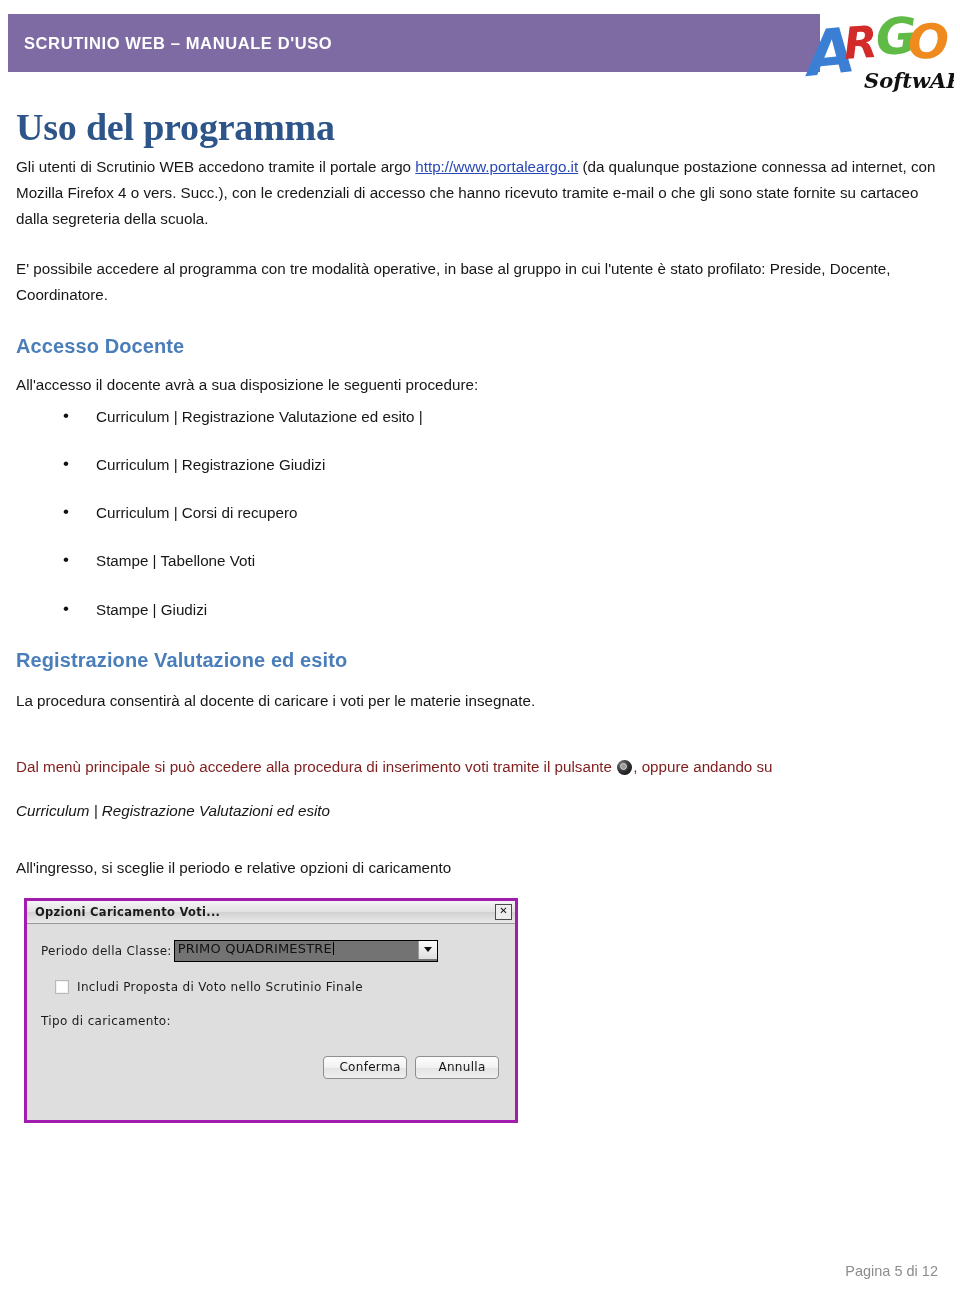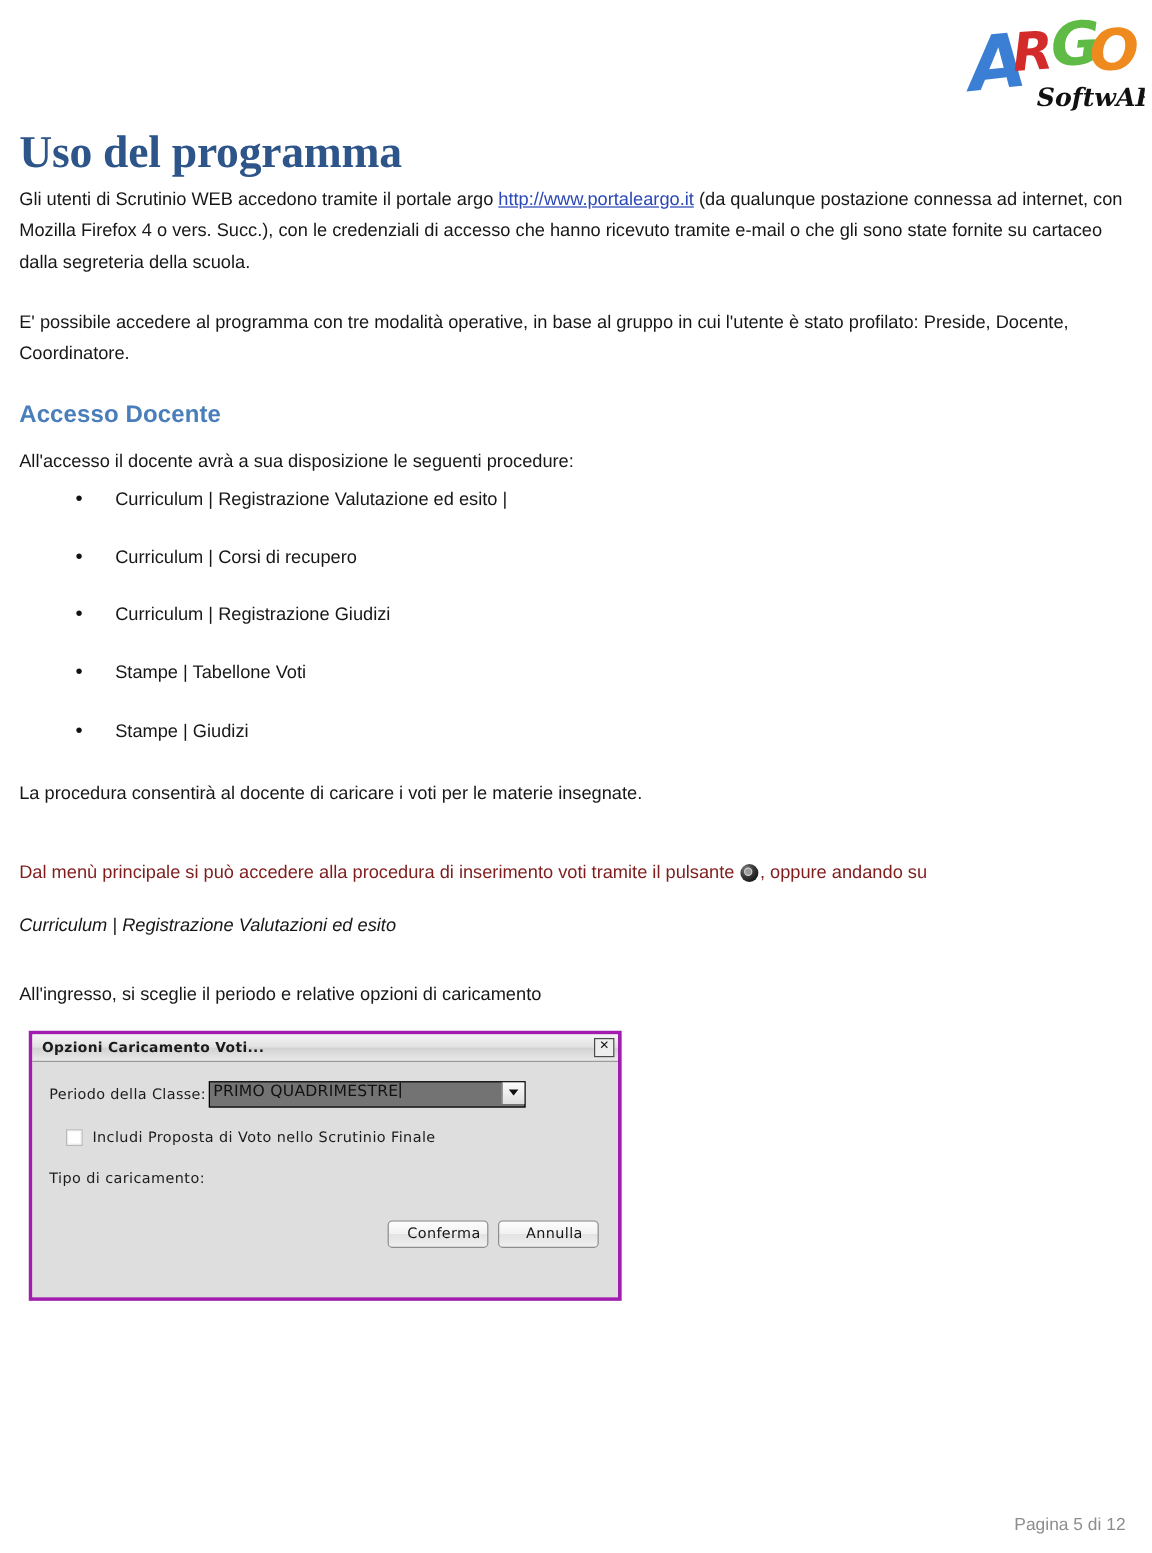--- a/index.html
+++ b/index.html
@@ -353,20 +353,23 @@
   }
   .footer-text {
     font-size: 14.5px;
     color: #8d8d8d;
   }
 </style>
 </head>
 <body>
 
 <div class="page-header">
+  <div class="header-band" style="background: rgb(126, 107, 164);">
+    <div class="header-band-title">SCRUTINIO WEB – MANUALE D'USO</div>
+  </div>
 
   <div class="logo">
     <svg width="150" height="92" viewBox="0 0 150 92" xmlns="http://www.w3.org/2000/svg">
       <g font-family="DejaVu Sans, sans-serif" font-style="italic" font-weight="bold">
         <text id="lg0" x="4" y="72" font-size="62" fill="#3b7fd4" transform="rotate(-6 22 60)">A</text>
         <text id="lg1" x="40" y="56" font-size="44" fill="#d32a2a" transform="rotate(-4 56 46)">R</text>
         <text id="lg2" x="72" y="52" font-size="50" fill="#5fbb46" transform="rotate(-3 88 40)">G</text>
         <text id="lg3" x="104" y="56" font-size="48" fill="#ef8a1e" transform="rotate(2 118 44)">O</text>
         <text id="lgw" x="60" y="86" font-size="21" fill="#111111" font-family="DejaVu Serif, serif" font-style="italic">SoftwARE</text>
       </g>
@@ -385,26 +388,27 @@
   <div class="spacer-md"></div>
 
   <p class="body-text">E' possibile accedere al programma con tre modalità operative, in base al gruppo in cui l'utente è stato profilato: Preside, Docente, Coordinatore.</p>
 
   <h2 class="section-heading" style="color: rgb(74, 126, 187);">Accesso Docente</h2>
 
   <p class="body-text">All'accesso il docente avrà a sua disposizione le seguenti procedure:</p>
 
   <ul class="proc-list">
     <li>Curriculum | Registrazione Valutazione ed esito |</li>
+    <li>Curriculum | Registrazione Giudizi</li>
     <li>Curriculum | Corsi di recupero</li>
-    <li>Curriculum | Registrazione Giudizi</li>
     <li>Stampe | Tabellone Voti</li>
     <li>Stampe | Giudizi</li>
   </ul>
 
+  <h2 class="section-heading second" style="color: rgb(74, 126, 187);">Registrazione Valutazione ed esito</h2>
 
   <p class="body-text">La procedura consentirà al docente di caricare i voti per le materie insegnate.</p>
 
   <div class="spacer-md"></div>
 
   <p class="inline-note">
     <span>Dal menù principale si può accedere  alla procedura di inserimento voti tramite  il pulsante</span>
     <span class="ball-icon"></span><span>, oppure andando su</span>
   </p>
   <p class="italic-line">Curriculum | Registrazione Valutazioni ed esito</p>

